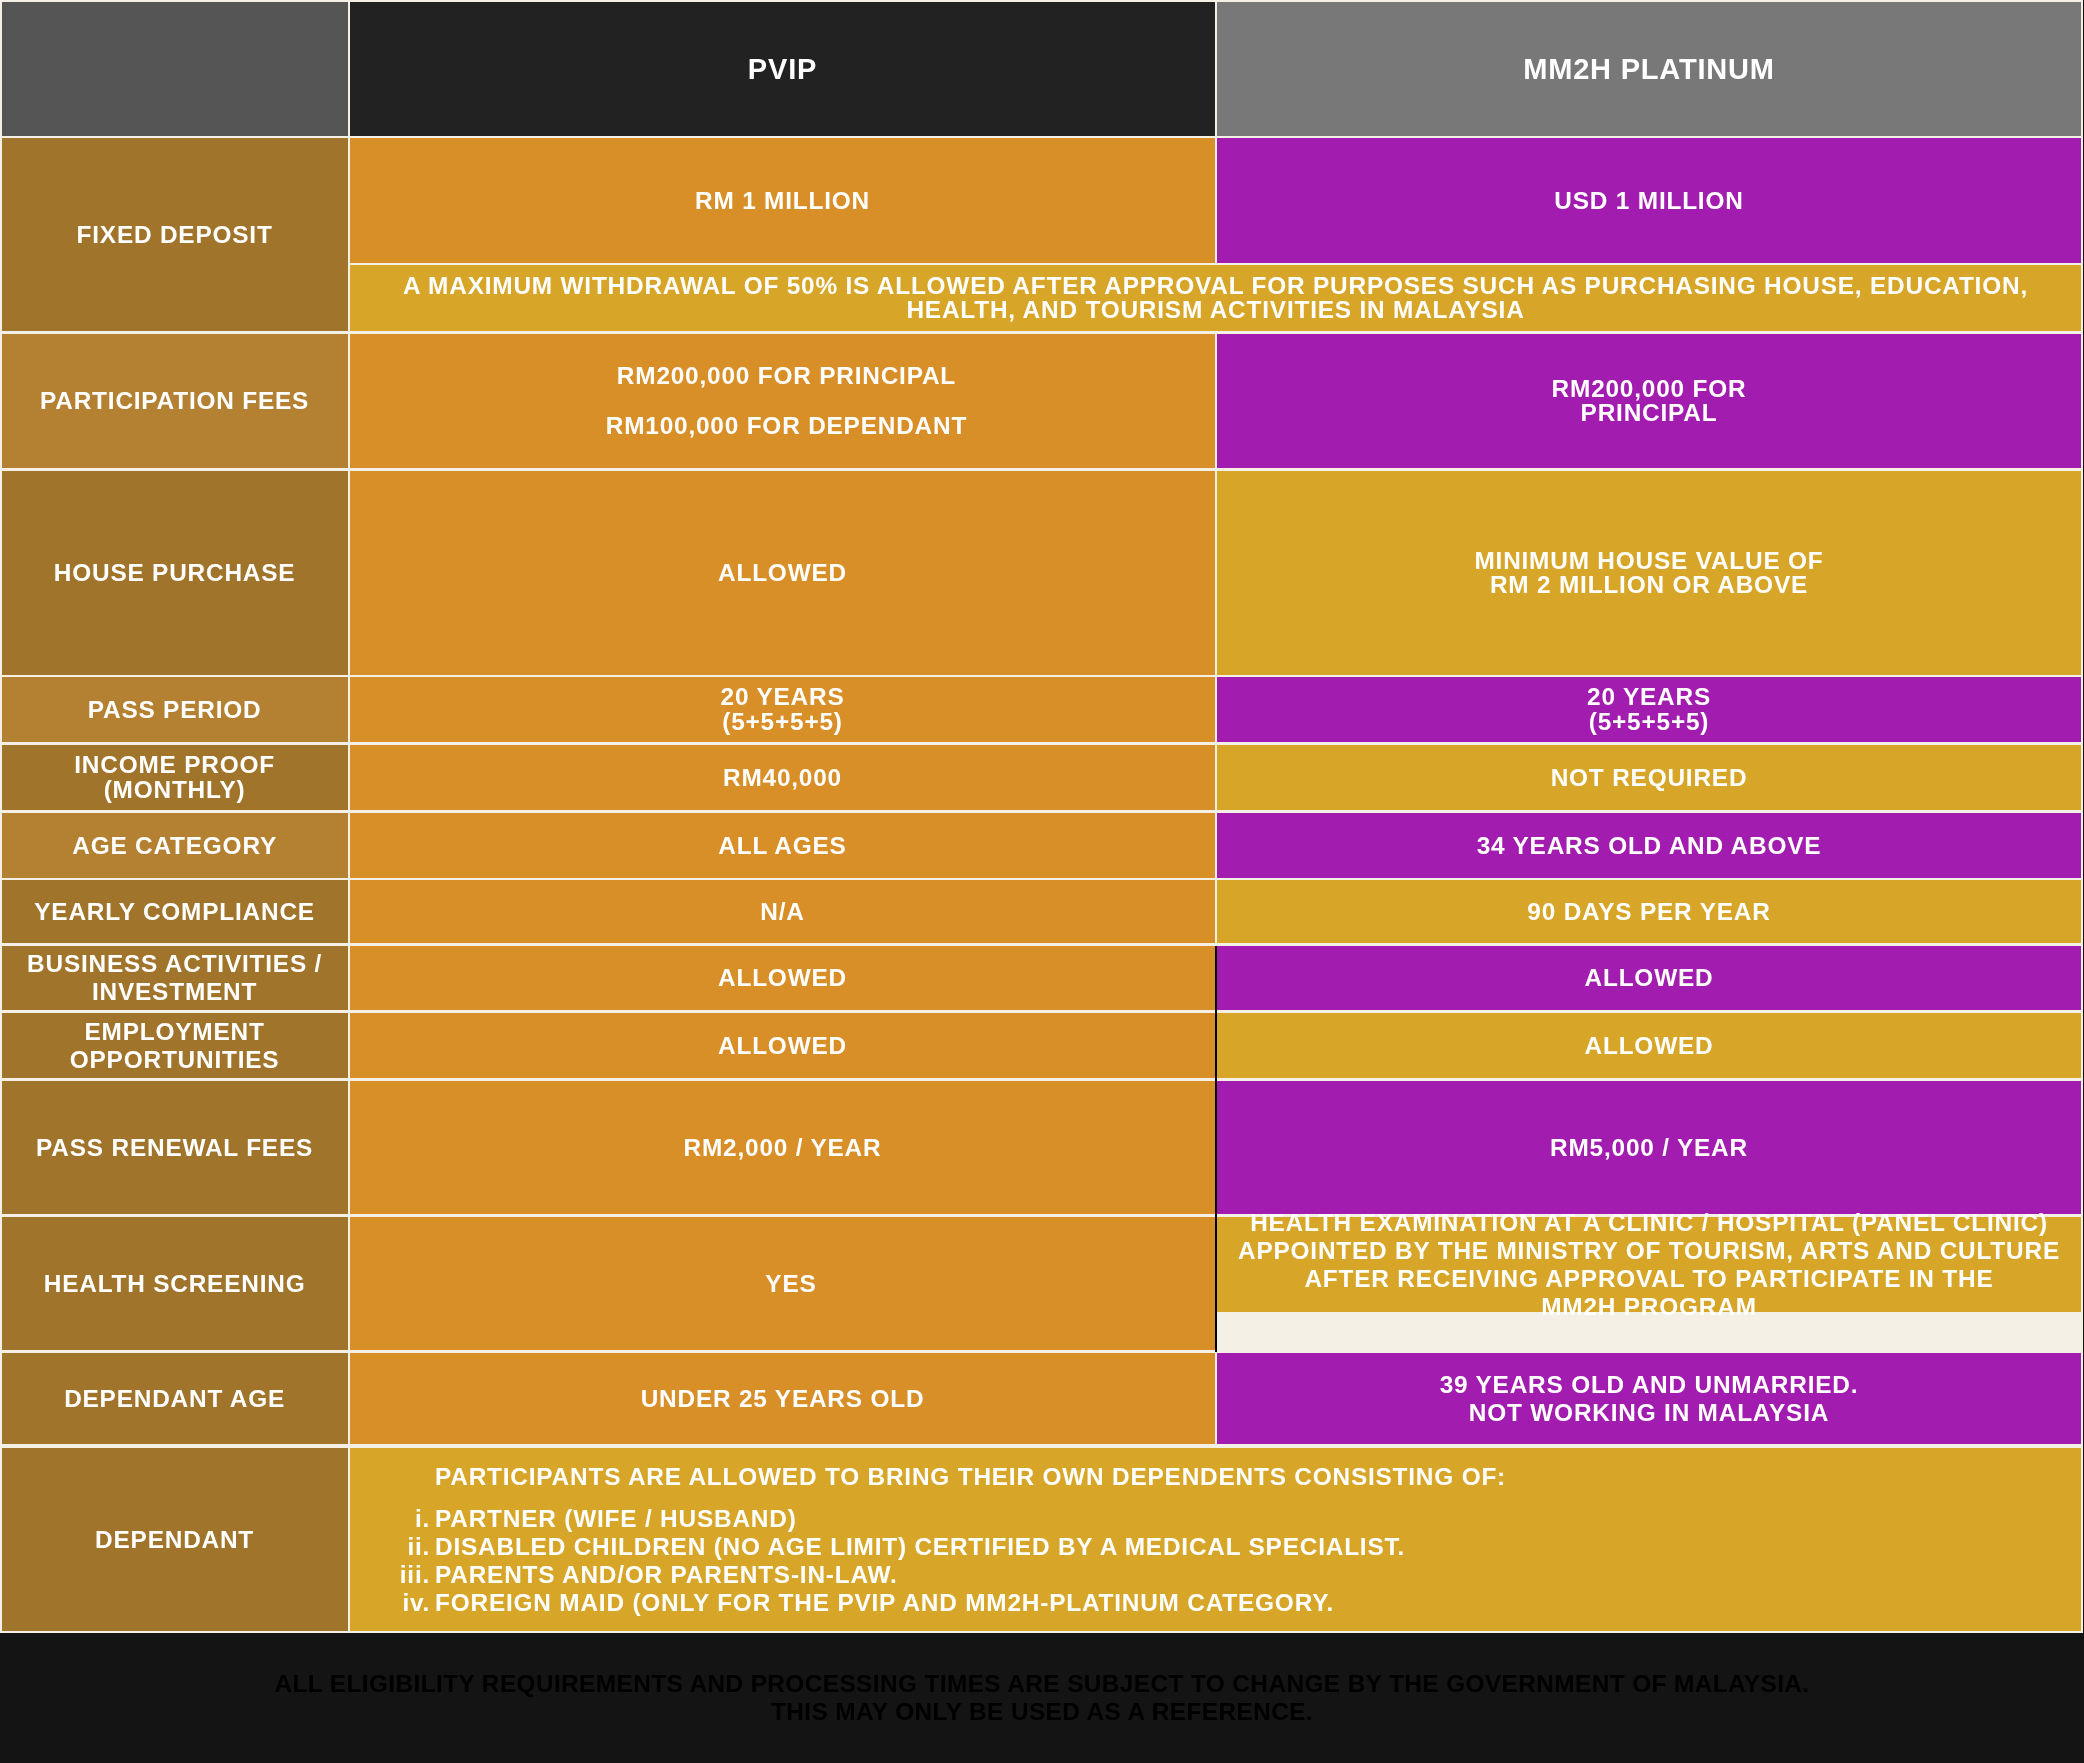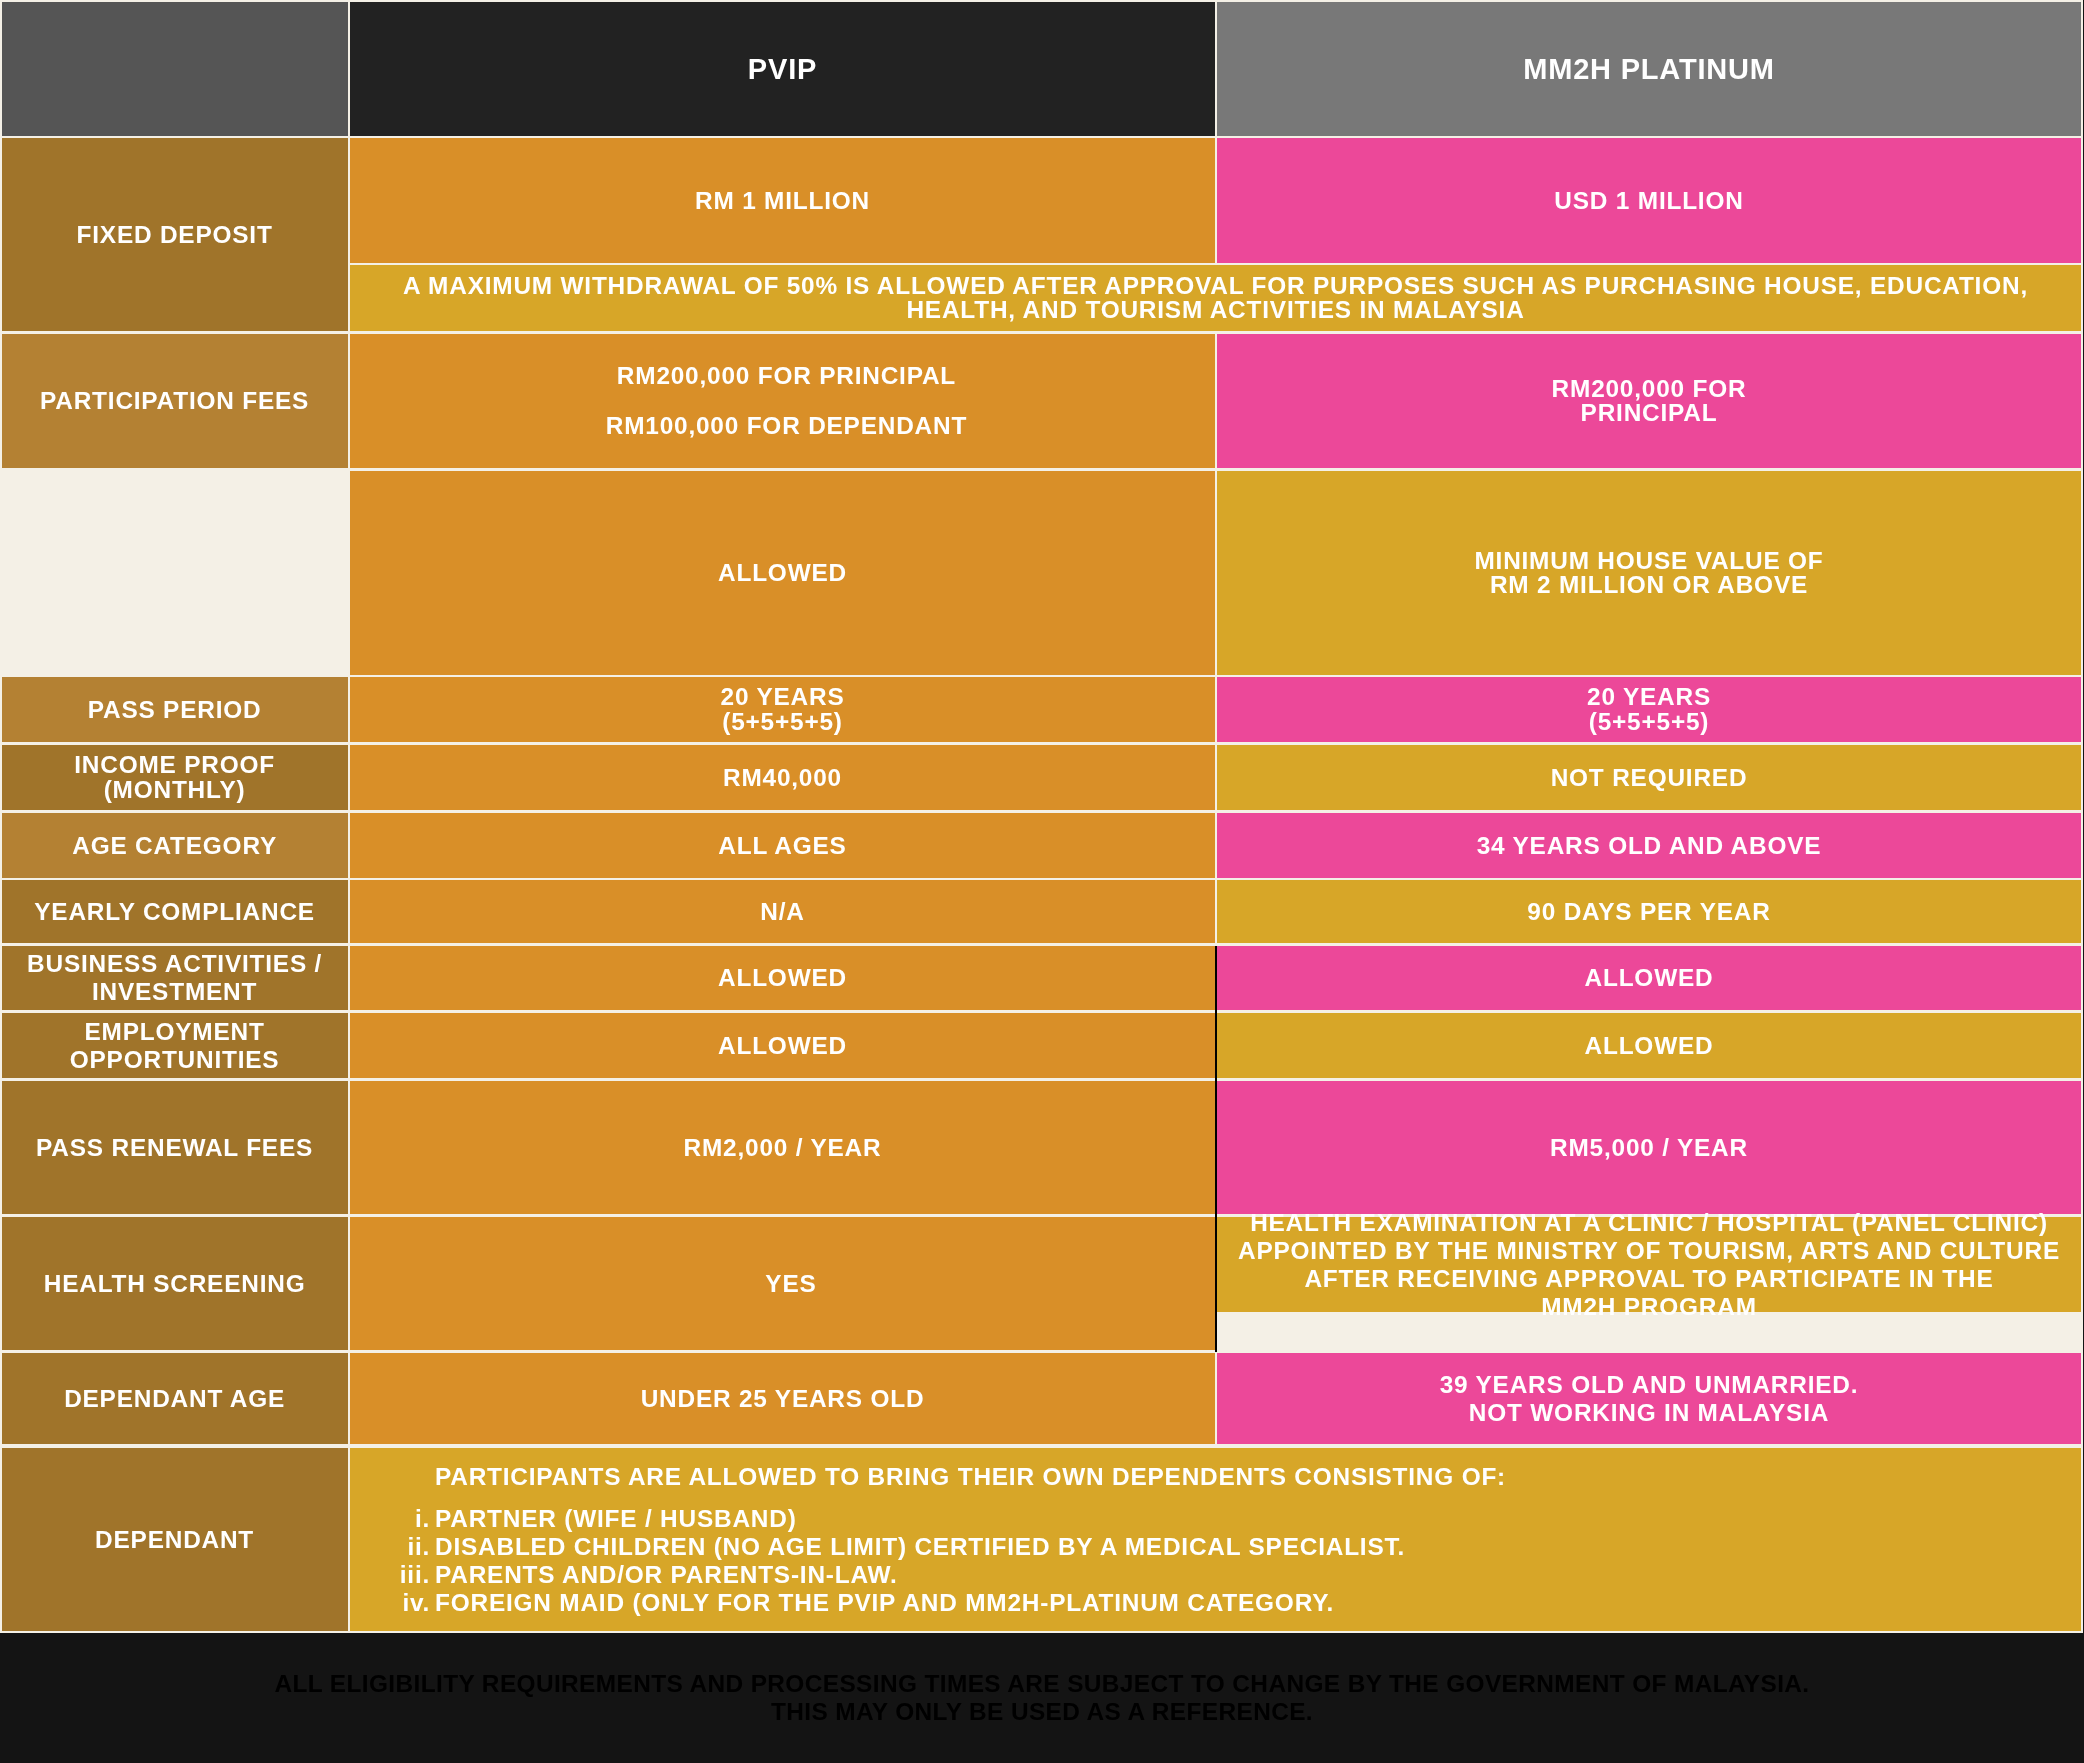--- a/index.html
+++ b/index.html
@@ -20,21 +20,21 @@
       display: flex; align-items: center; justify-content: center;
       text-align: center; letter-spacing: 0.8px;
       font-size: 24.4px; line-height: 28px;
       padding: 0 8.1px;
     }
     .hdr { font-size: 29px; letter-spacing: 0.8px; }
     .label { color: #fff; }
     .lbl-dark { background: #A0742A; }
     .lbl-light { background: #B48133; }
     .pvip { background: #D98F28; }
-    .plat-light { background: #ec4899; }
+    .plat-light { background: #a21caf; }
     .plat-dark { background: #D7A628; }
     .multi { flex-direction: column; }
     .gap-lines span { display: block; margin: 11.4px 0; }
     .dep-box {
       position: absolute; box-sizing: border-box;
       background: #D7A628;
       font-size: 24.4px; line-height: 28px; letter-spacing: 0.8px;
     }
     .dep-intro { position: absolute; left: 85px; top: 14.7px; }
     .dep-list { position: absolute; left: 0; top: 57px; }
@@ -70,20 +70,21 @@
   <div class="cell label lbl-light" style="left:1.6px;top:334px;width:346px;height:134px;">PARTICIPATION FEES</div>
   <div class="cell pvip multi gap-lines" style="left:350px;top:334px;width:865px;height:134px;padding-left:16px;">
     <span>RM200,000 FOR PRINCIPAL</span>
     <span>RM100,000 FOR DEPENDANT</span>
   </div>
   <div class="cell plat-light multi" style="left:1217px;top:334px;width:864px;height:134px;line-height:24.4px;">
     <span>RM200,000 FOR</span>
     <span>PRINCIPAL</span>
   </div>
 
+  <div class="cell label lbl-dark" style="left:1.6px;top:471px;width:346px;height:204px;">HOUSE PURCHASE</div>
   <div class="cell pvip" style="left:350px;top:471px;width:865px;height:204px;">ALLOWED</div>
   <div class="cell plat-dark multi" style="left:1217px;top:471px;width:864px;height:204px;line-height:24.4px;">
     <span>MINIMUM HOUSE VALUE OF</span>
     <span>RM 2 MILLION OR ABOVE</span>
   </div>
 
   <div class="cell label lbl-light" style="left:1.6px;top:677px;width:346px;height:65px;">PASS PERIOD</div>
   <div class="cell pvip multi" style="left:350px;top:677px;width:865px;height:65px;line-height:24.4px;">
     <span>20 YEARS</span>
     <span>(5+5+5+5)</span>

